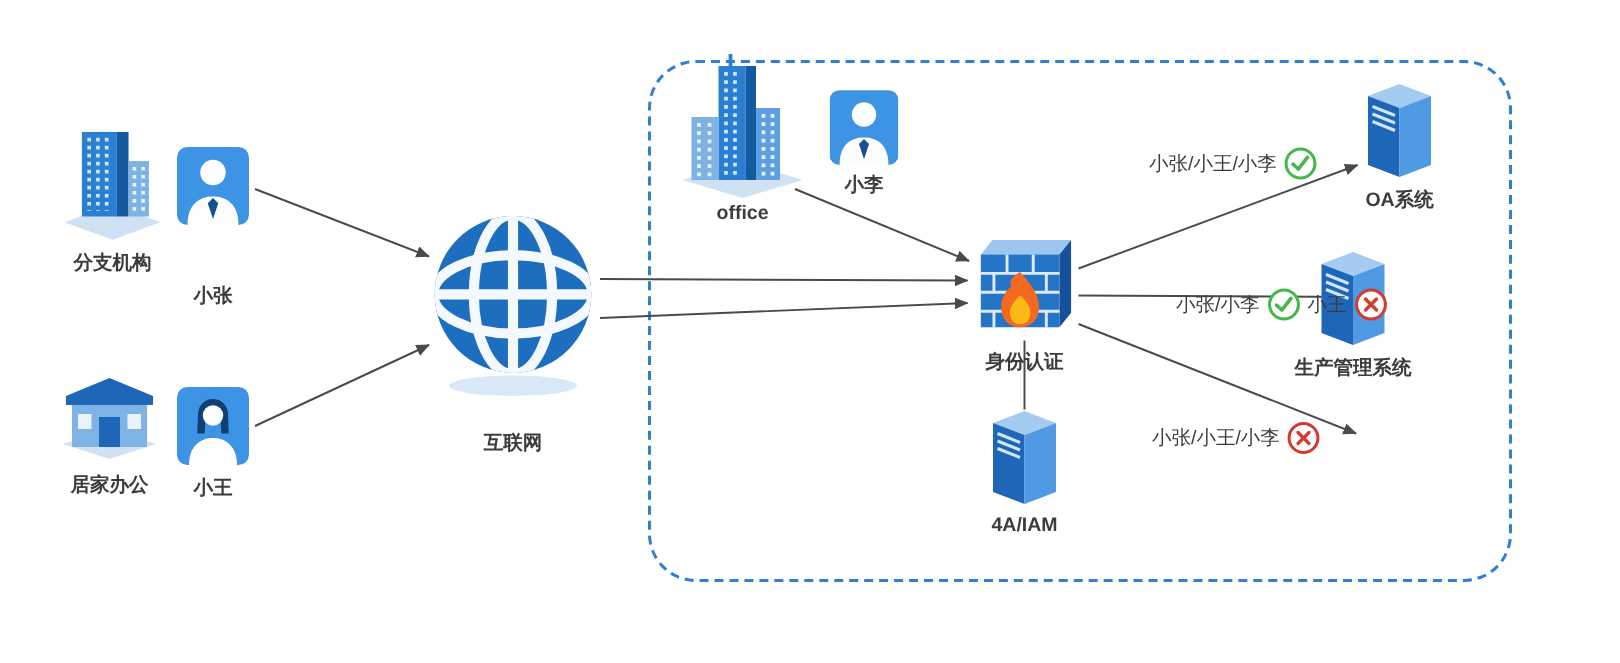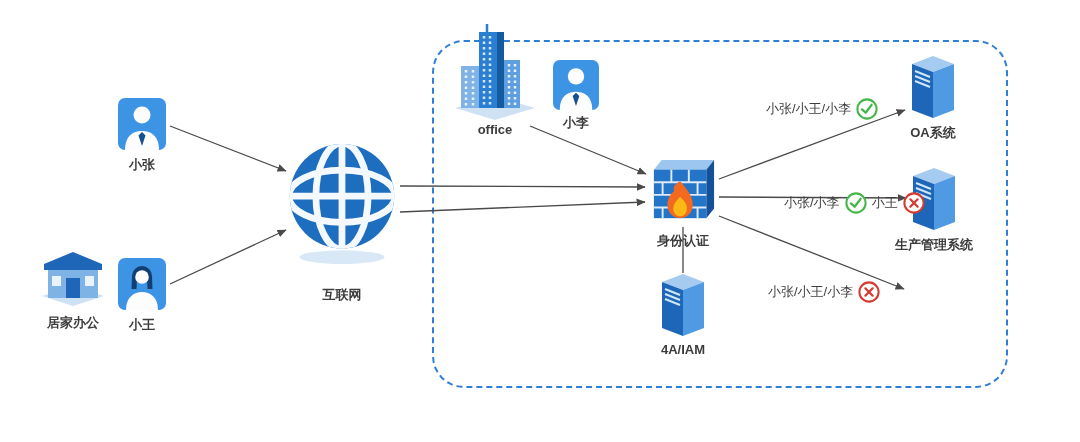--- a/index.html
+++ b/index.html
@@ -146,22 +146,28 @@
       <line x1="400" y1="186" x2="645" y2="187" marker-end="url(#arrow)"></line>
       <line x1="400" y1="212" x2="645" y2="202" marker-end="url(#arrow)"></line>
       <line x1="530" y1="126" x2="646" y2="174" marker-end="url(#arrow)"></line>
       <line x1="719" y1="179" x2="905" y2="110" marker-end="url(#arrow)"></line>
       <line x1="719" y1="197" x2="906" y2="198" marker-end="url(#arrow)"></line>
       <line x1="719" y1="216" x2="904" y2="289" marker-end="url(#arrow)"></line>
       <line x1="683" y1="227" x2="683" y2="273"></line>
     </g>
   </svg>
 
-
-  <div class="node" style="left:112px; top:98px; width:60px;">
+  <div class="node" style="left:30px; top:82px; width:90px;">
+    <svg class="icon" width="68" height="78">
+        <use href="#sym-building"></use>
+      </svg>
+    <div class="label">分支机构</div>
+  </div>
+
+  <div class="node" style="left:112px; top:98px; width:60px;gap:32px;">
     <svg class="icon" width="48" height="52">
         <use href="#sym-person-male"></use>
       </svg>
     <div class="label">小张</div>
   </div>
 
   <div class="node" style="left:28px; top:246px; width:90px;">
     <svg class="icon" width="66" height="62">
         <use href="#sym-store"></use>
       </svg>
@@ -175,21 +181,21 @@
     <div class="label">小王</div>
   </div>
 
   <div class="node" style="left:282px; top:140px; width:120px;">
     <svg class="icon" width="116" height="126">
         <use href="#sym-globe"></use>
       </svg>
     <div class="label" style="margin-top:20px;">互联网</div>
   </div>
 
-  <div class="node" style="left:450px; top:24px; width:90px;justify-content:center;">
+  <div class="node" style="left:450px; top:36px; width:90px;justify-content:center;">
     <svg class="icon" width="84" height="96">
         <use href="#sym-office"></use>
       </svg>
     <div class="label" style="margin-top:2px;">office</div>
   </div>
 
   <div class="node" style="left:548px; top:60px; width:56px;">
     <svg class="icon" width="46" height="50">
         <use href="#sym-person-male"></use>
       </svg>
@@ -210,21 +216,21 @@
     <div class="label">4A/IAM</div>
   </div>
 
   <div class="node" style="left:890px; top:56px; width:86px;">
     <svg class="icon" width="46" height="62">
         <use href="#sym-server"></use>
       </svg>
     <div class="label">OA系统</div>
   </div>
 
-  <div class="node" style="left:878px; top:168px; width:112px;">
+  <div class="node" style="left:846px; top:168px; width:112px;">
     <svg class="icon" width="46" height="62">
         <use href="#sym-server"></use>
       </svg>
     <div class="label">生产管理系统</div>
   </div>
 
 
   <div class="access" style="left:766px; top:98px;">
     <span>小张/小王/小李</span>
     <svg class="badge">

